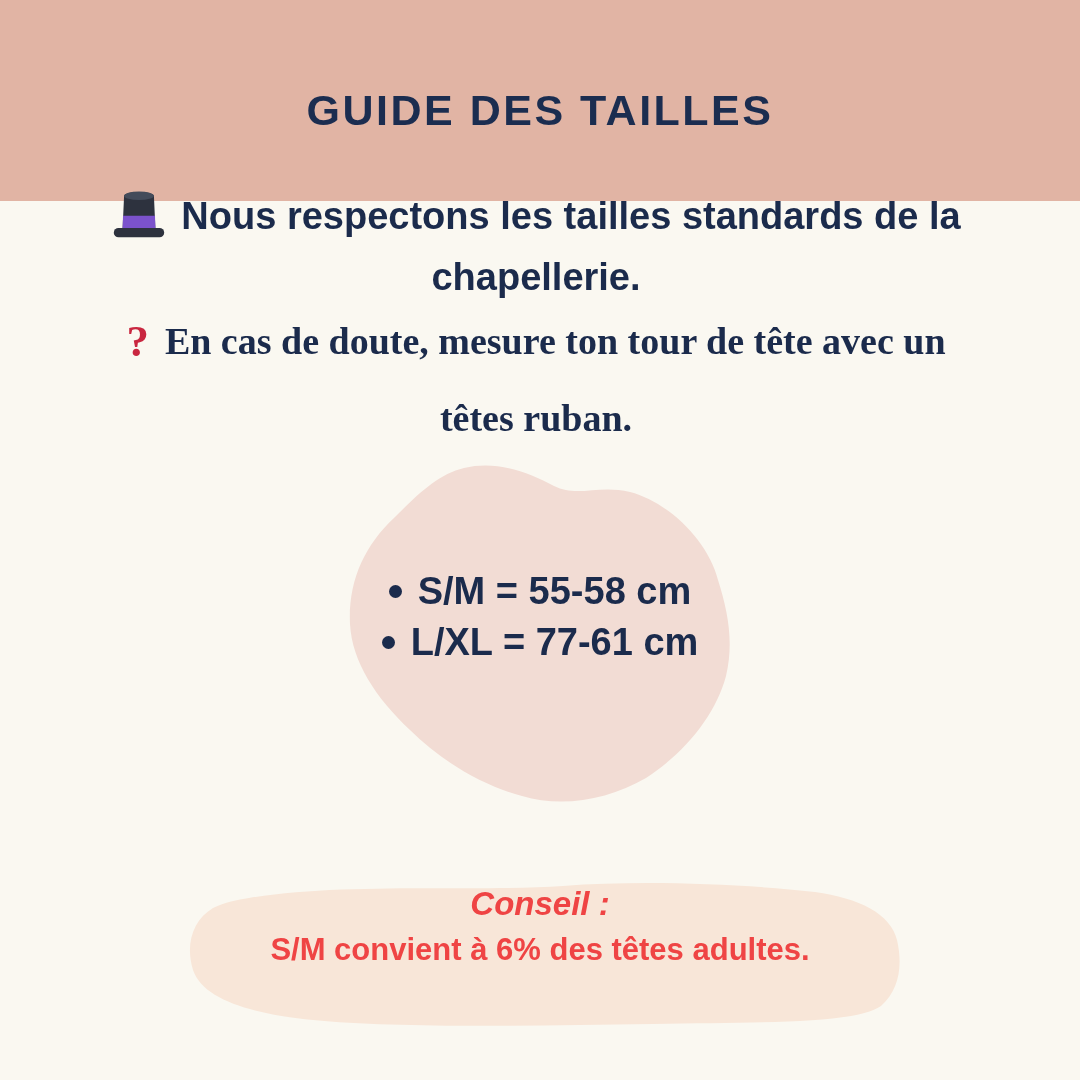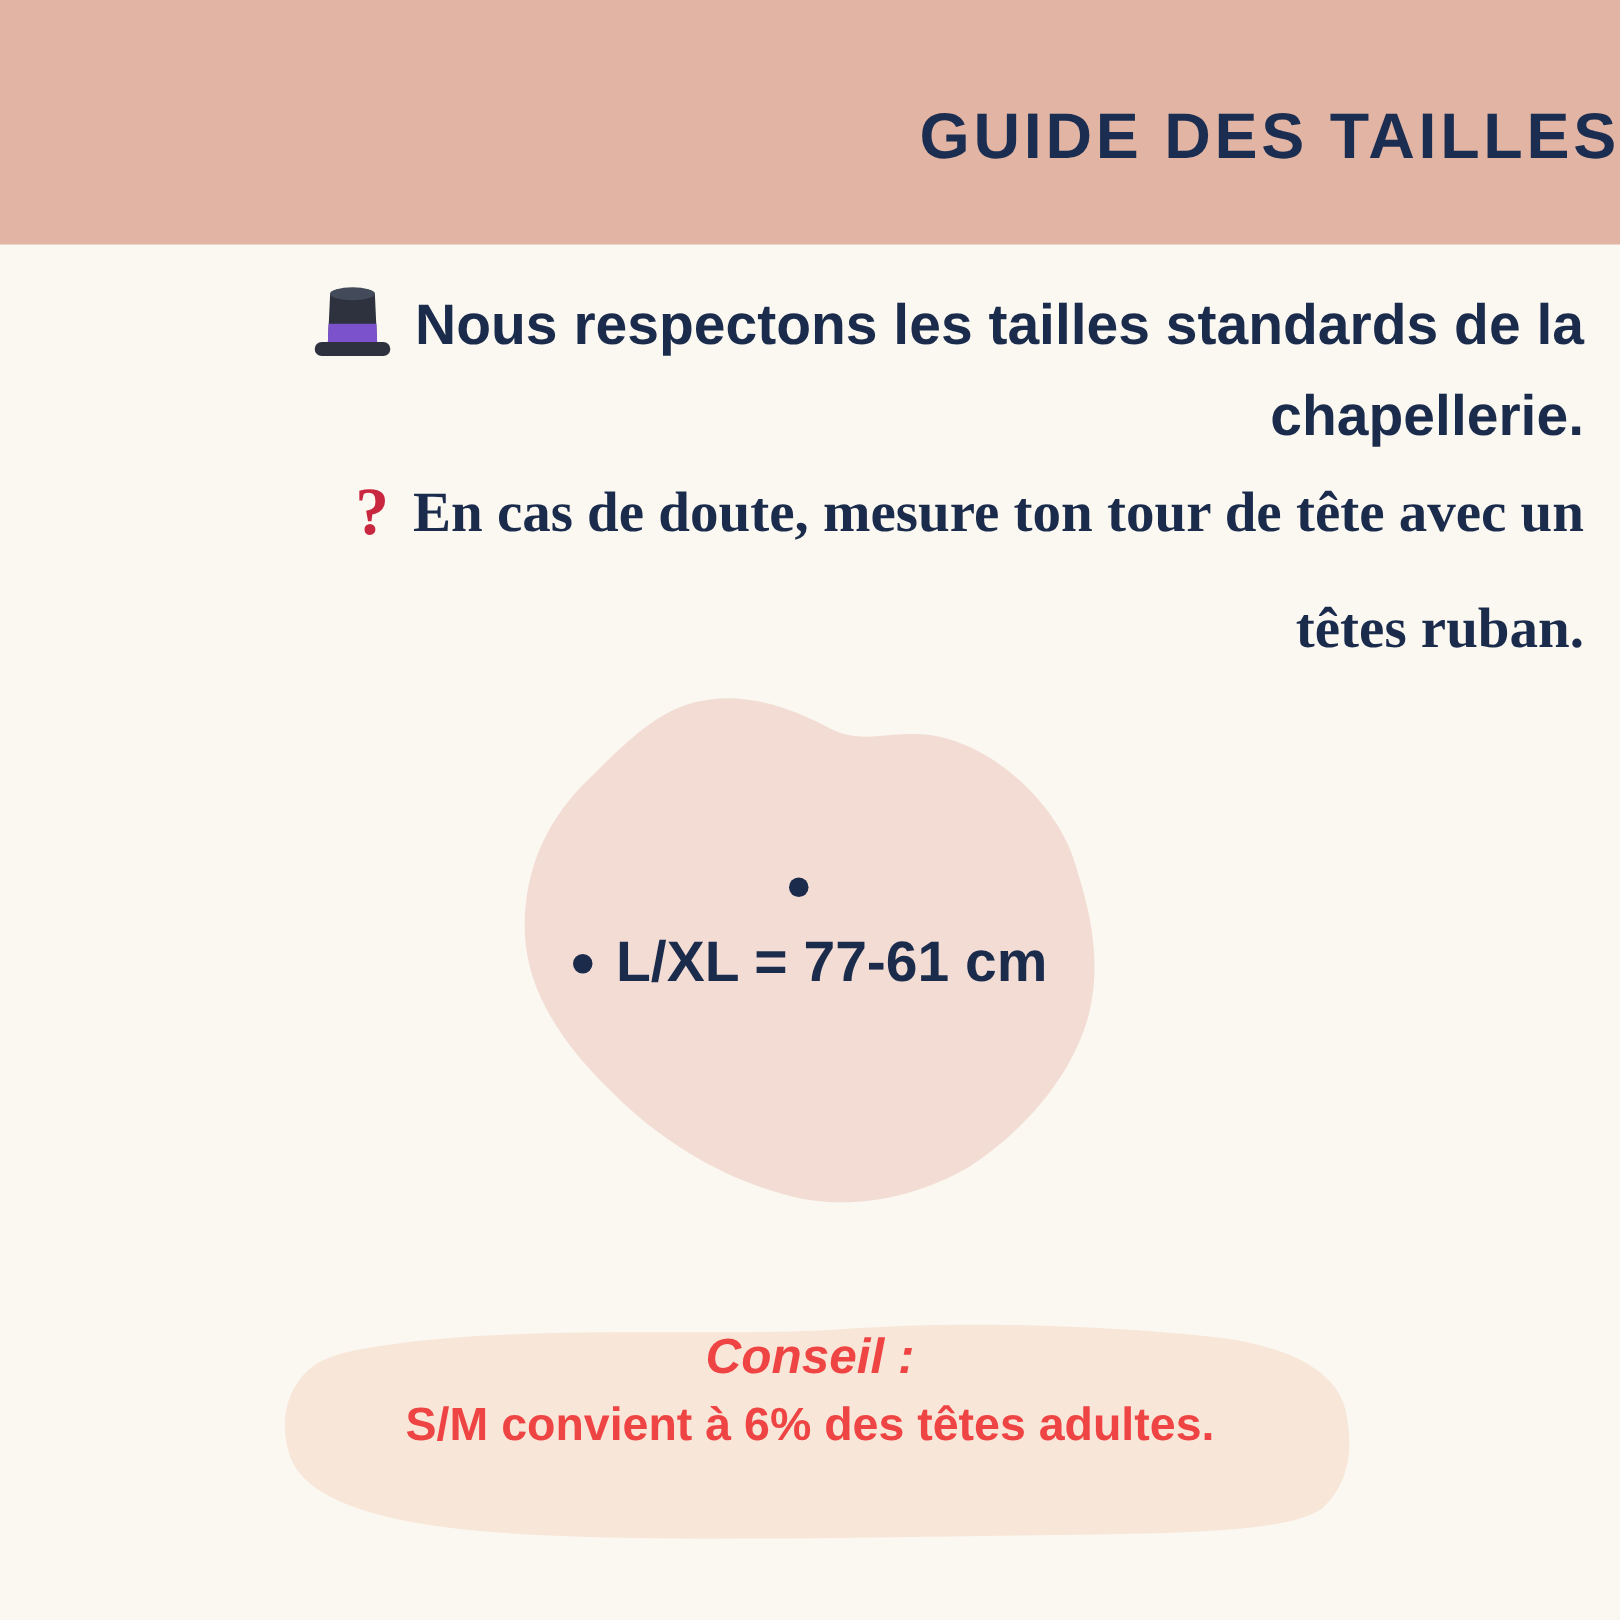--- a/index.html
+++ b/index.html
@@ -13,41 +13,41 @@
     height: 1080px;
     background: #faf8f1;
     font-family: "Liberation Sans", sans-serif;
     color: #1b2b4c;
     overflow: hidden;
   }
   .header {
     position: absolute;
     top: 0; left: 0;
     width: 100%;
-    height: 163px;
+    height: 201px;
     background: #e1b4a4;
     display: flex;
     align-items: center;
-    justify-content: flex-end;
+    justify-content: center;
     padding-top: 0;
     box-sizing: border-box;
   }
   .title {
     margin: 0;
     margin-top: 20px;
     font-size: 43px;
     font-weight: 700;
     letter-spacing: 2.5px;
     color: #1b2d50;
   }
   .para {
     position: absolute;
     left: 28px;
-    right: 24px;
-    text-align: right;
+    right: 36px;
+    text-align: center;
     font-weight: 700;
     color: #1b2b4c;
   }
   .para .line { display: block; }
   .p1 { top: 186px; font-size: 38px; line-height: 61px; }
   .p2 { top: 303px; font-size: 38px; line-height: 77px; font-family: Liberation Serif, serif; }
   .hat-icon {
     display: inline-block;
     width: 56px;
     height: 56px;
@@ -150,20 +150,21 @@
          C262 338 216 346 176 334
          C138 324 96 300 64 268
          C30 236 6 200 4 162
          C2 120 18 84 48 56
          C70 34 92 12 118 6 Z" fill="#f2dcd4"></path>
   </svg>
 
   <div class="sizes-list">
     <div class="size-row">
       <span class="bullet-dot"></span>
+      <span>S/M = 55-58 cm</span>
     </div>
     <div class="size-row">
       <span class="bullet-dot"></span>
       <span>L/XL = 77-61 cm</span>
     </div>
   </div>
 
   <svg class="blob-svg advice-blob" viewBox="0 0 724 154" preserveAspectRatio="none">
     <path d="M66 22
          C160 6 300 16 380 10

